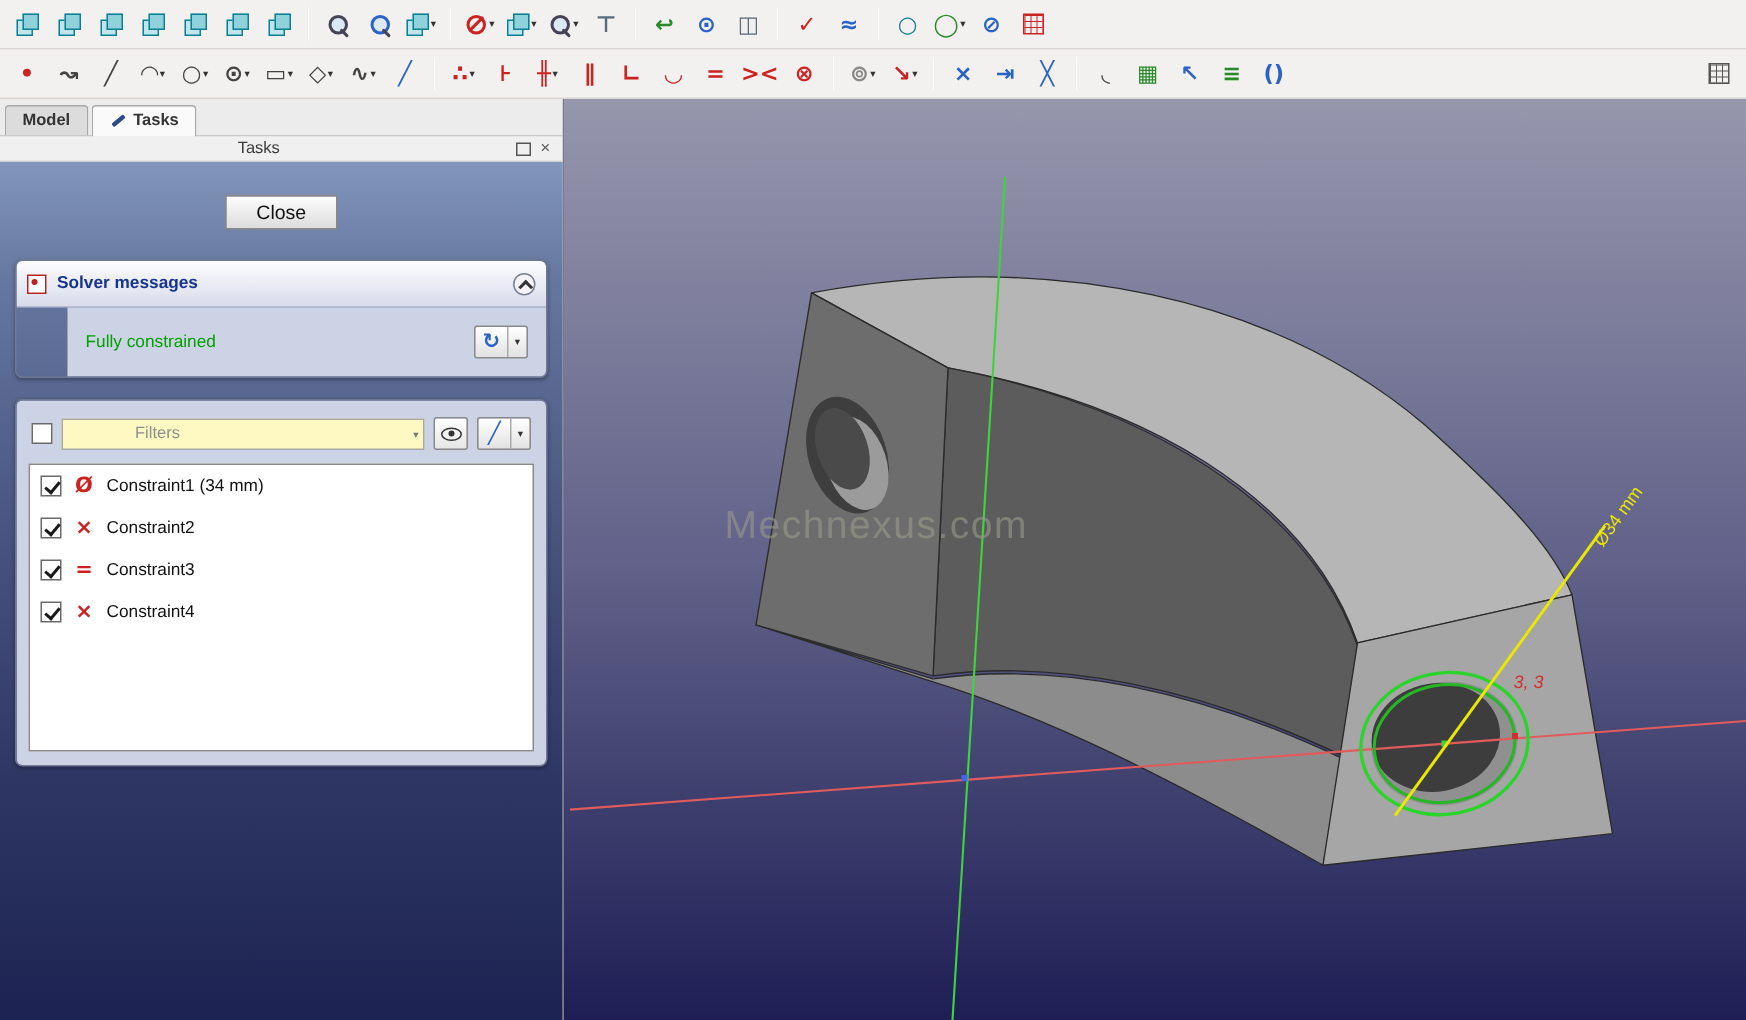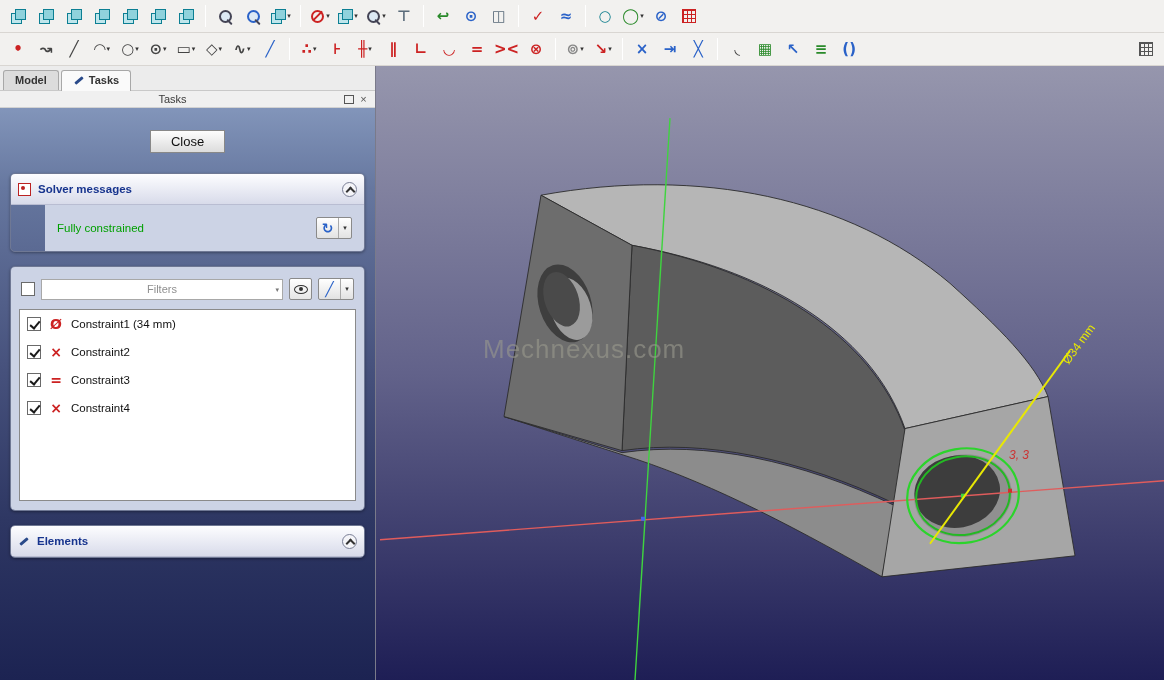--- a/index.html
+++ b/index.html
@@ -67,21 +67,21 @@
   .section-content { background:#ccd3e5; padding:9px 8px; }
   .solver-content { display:flex; align-items:center; justify-content:space-between; min-height:46px; padding:9px 12px;margin-left:34px; }
   .status-text { color:#00a000; font-size:11.5px; }
   .split-btn { display:flex; align-items:stretch; border:1px solid #8a8a8a; background:linear-gradient(#ffffff,#e2e2e2); border-radius:2px; height:22px; }
   .split-btn .ic { width:21px; display:flex; align-items:center; justify-content:center; color:#2a62c8; font-size:14px; font-weight:bold; font-family:"DejaVu Sans",sans-serif; }
   .split-btn .dd { width:13px; border-left:1px solid #aaa; display:flex; align-items:center; justify-content:center; font-size:7px; color:#333; font-family:"DejaVu Sans",sans-serif; }
 
   .filter-row { display:flex; align-items:center; gap:6px; margin:2px 2px 9px; }
   .cb { position:relative; width:14px; height:14px; background:#fff; border:1px solid #6a6a6a; flex:none; }
   .cb.checked::after { content:""; position:absolute; left:3.5px; top:0.5px; width:4px; height:8px; border:solid #1a1a1a; border-width:0 2px 2px 0; transform:rotate(40deg); }
-  .filter-combo { flex:1; height:21px; background:#ffffff; border:1px solid #a8a8a8; color:#8f8f8f; font-size:11px; display:flex; align-items:center; justify-content:center; position:relative; }
+  .filter-combo { flex:1; height:21px; background:#fef9c3; border:1px solid #a8a8a8; color:#8f8f8f; font-size:11px; display:flex; align-items:center; justify-content:flex-start; position:relative;padding-left:48px; }
   .filter-combo .combo-arrow { position:absolute; right:3px; top:6px; font-size:7px; color:#777; font-family:"DejaVu Sans",sans-serif; }
   .icon-btn { width:23px; height:22px; border:1px solid #8a8a8a; background:linear-gradient(#ffffff,#e6e6e6); border-radius:2px; display:flex; align-items:center; justify-content:center; flex:none; }
 
   .constraint-list { background:#fff; border:1px solid #8a8a8a; height:192px; overflow:hidden; }
   .constraint-item { display:flex; align-items:center; gap:7px; height:28px; padding:0 7px; font-size:11.5px; color:#111; }
   .citem-icon { width:16px; text-align:center; color:#cc2222; font-weight:bold; font-size:14px; font-family:"DejaVu Sans",sans-serif; flex:none; }
   .citem-label { white-space:nowrap; }
 
   
   .viewport { flex:1; position:relative; min-width:0; }
@@ -355,27 +355,20 @@
                 </div>
                 <div class="constraint-item">
                   <span class="cb checked"></span>
                   <span class="citem-icon">×</span>
                   <span class="citem-label">Constraint4</span>
                 </div>
               </div>
           </div>
         </div>
 
-        <div class="section">
-          <div class="section-header">
-            <span class="gi-pen"></span>
-            <span class="section-title">Elements</span>
-            <span class="collapse-btn"></span>
-          </div>
-        </div>
 
       </div>
     </div>
 
     <div class="viewport">
       <svg viewBox="0 0 788 613" preserveAspectRatio="none">
         <defs>
           <linearGradient id="bgGrad" x1="0" y1="0" x2="0" y2="1">
             <stop offset="0" stop-color="#9696ad"></stop>
             <stop offset="0.5" stop-color="#62628a"></stop>

